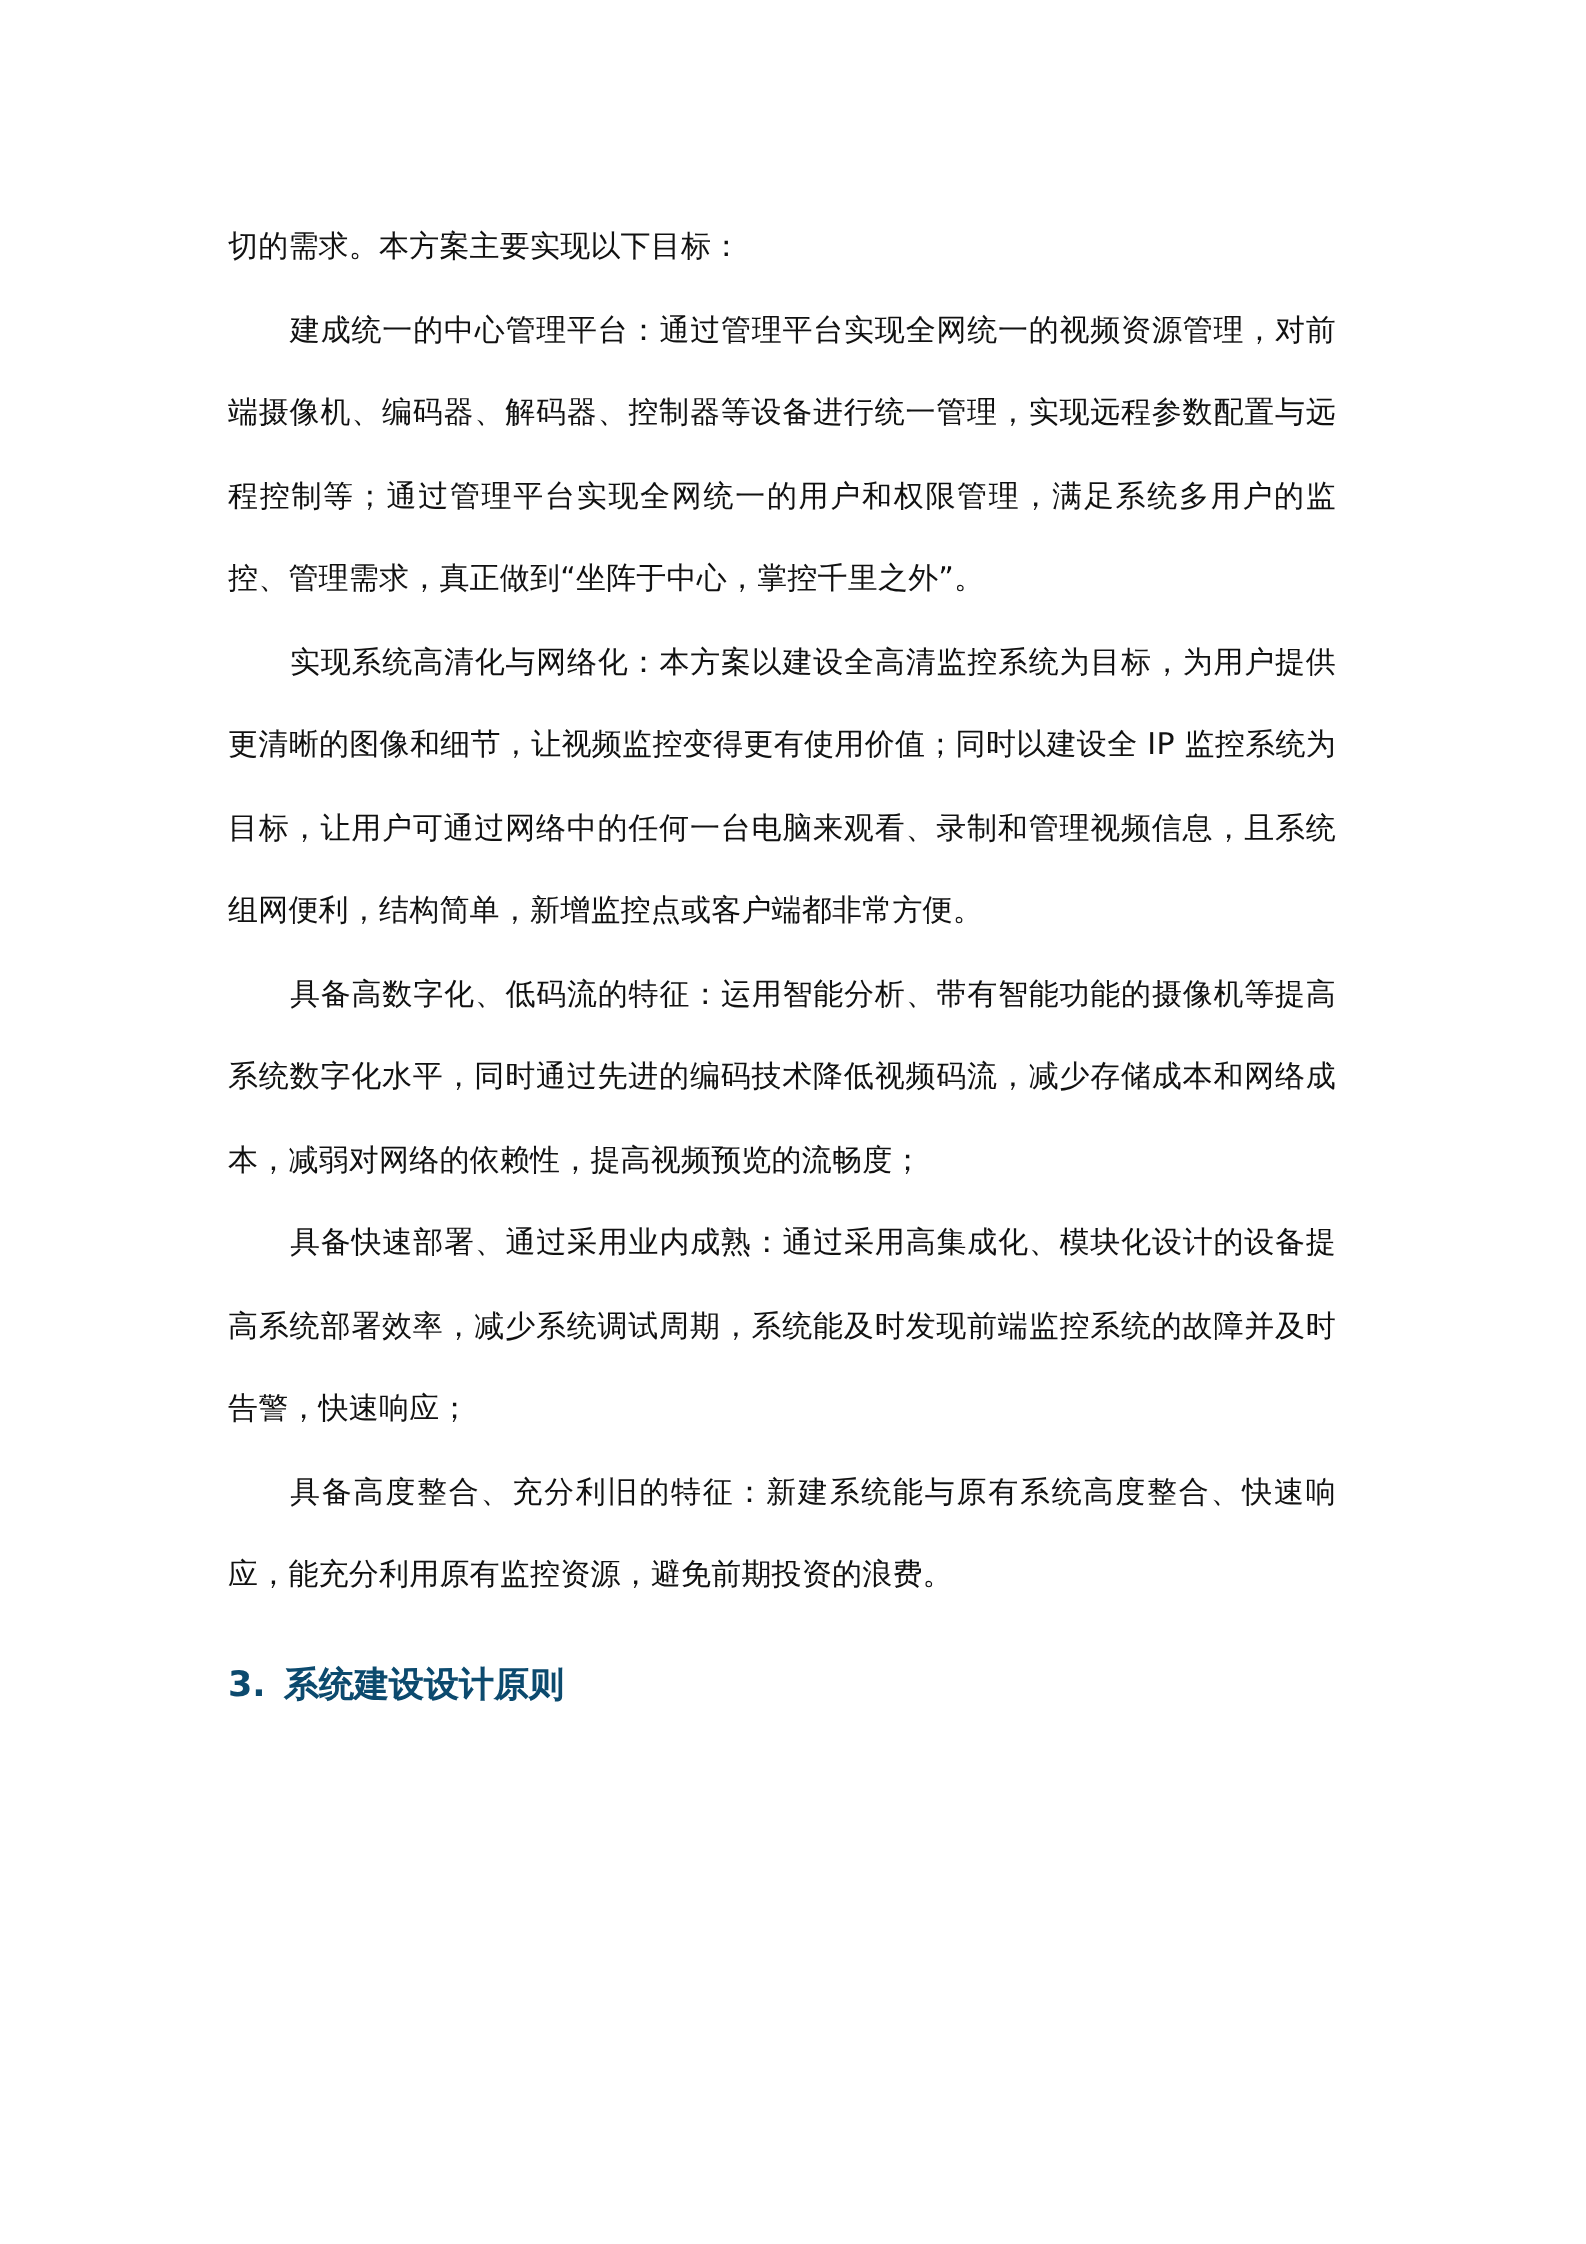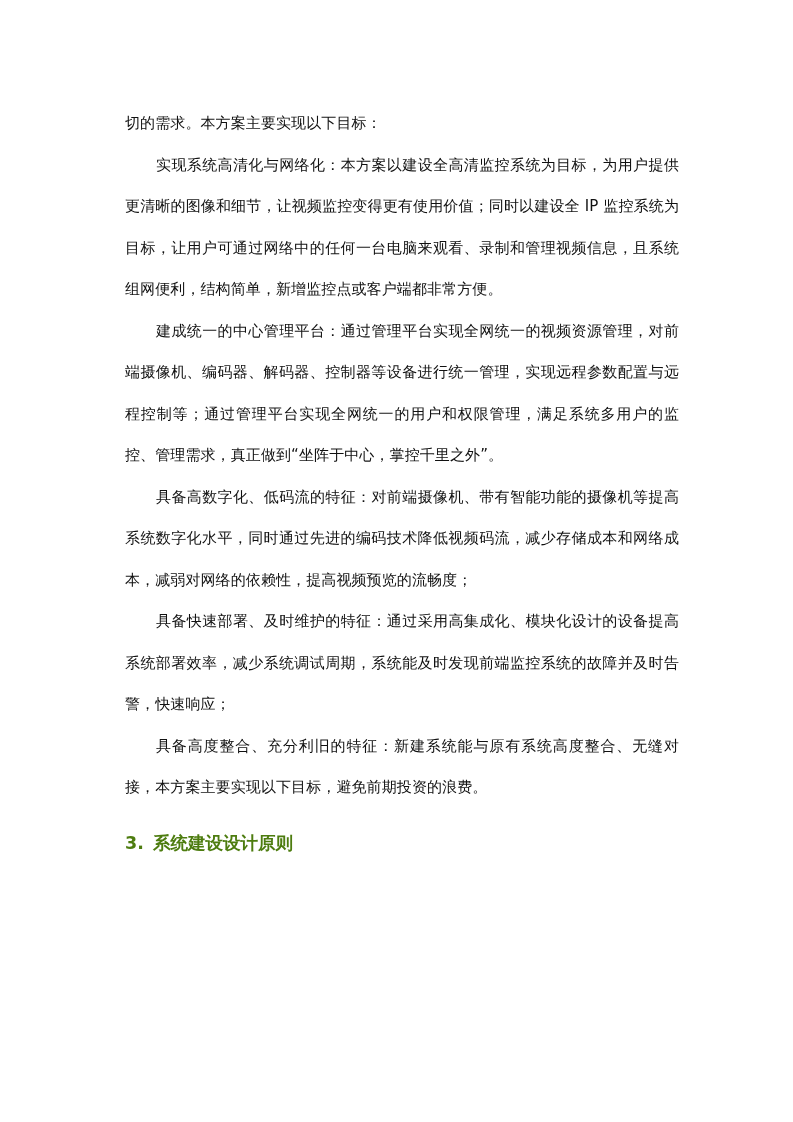--- a/index.html
+++ b/index.html
@@ -10,54 +10,54 @@
   body {
     width: 793px;
     height: 1122px;
     position: relative;
     overflow: hidden;
     font-family: "DejaVu Sans", "Liberation Sans", sans-serif;
     color: #111111;
   }
   .page {
     position: absolute;
-    left: 125px;
+    left: 114px;
     top: 103px;
     width: 554px;
   }
   .para {
     margin: 0;
     font-size: 15px;
     line-height: 41.5px;
     text-align: justify;
     text-justify: inter-character;
     letter-spacing: 0.1px;
     word-break: break-all;
   }
   .para.indent {
     text-indent: 31px;
   }
   .heading {
     margin: 14px 0 0 0;
     font-size: 17.5px;
     font-weight: bold;
     line-height: 40px;
-    color: #4d7c0f;
+    color: #0c4a6e;
   }
   .heading .num {
     display: inline-block;
     width: 28px;
   }
 </style>
 </head>
 <body>
 
 <div class="page">
   <p class="para">切的需求。本方案主要实现以下目标：</p>
+  <p class="para indent">建成统一的中心管理平台：通过管理平台实现全网统一的视频资源管理，对前端摄像机、编码器、解码器、控制器等设备进行统一管理，实现远程参数配置与远程控制等；通过管理平台实现全网统一的用户和权限管理，满足系统多用户的监控、管理需求，真正做到“坐阵于中心，掌控千里之外”。</p>
   <p class="para indent">实现系统高清化与网络化：本方案以建设全高清监控系统为目标，为用户提供更清晰的图像和细节，让视频监控变得更有使用价值；同时以建设全 IP 监控系统为目标，让用户可通过网络中的任何一台电脑来观看、录制和管理视频信息，且系统组网便利，结构简单，新增监控点或客户端都非常方便。</p>
-  <p class="para indent">建成统一的中心管理平台：通过管理平台实现全网统一的视频资源管理，对前端摄像机、编码器、解码器、控制器等设备进行统一管理，实现远程参数配置与远程控制等；通过管理平台实现全网统一的用户和权限管理，满足系统多用户的监控、管理需求，真正做到“坐阵于中心，掌控千里之外”。</p>
-  <p class="para indent">具备高数字化、低码流的特征：对前端摄像机、带有智能功能的摄像机等提高系统数字化水平，同时通过先进的编码技术降低视频码流，减少存储成本和网络成本，减弱对网络的依赖性，提高视频预览的流畅度；</p>
-  <p class="para indent">具备快速部署、及时维护的特征：通过采用高集成化、模块化设计的设备提高系统部署效率，减少系统调试周期，系统能及时发现前端监控系统的故障并及时告警，快速响应；</p>
-  <p class="para indent">具备高度整合、充分利旧的特征：新建系统能与原有系统高度整合、无缝对接，本方案主要实现以下目标，避免前期投资的浪费。</p>
+  <p class="para indent">具备高数字化、低码流的特征：运用智能分析、带有智能功能的摄像机等提高系统数字化水平，同时通过先进的编码技术降低视频码流，减少存储成本和网络成本，减弱对网络的依赖性，提高视频预览的流畅度；</p>
+  <p class="para indent">具备快速部署、通过采用业内成熟：通过采用高集成化、模块化设计的设备提高系统部署效率，减少系统调试周期，系统能及时发现前端监控系统的故障并及时告警，快速响应；</p>
+  <p class="para indent">具备高度整合、充分利旧的特征：新建系统能与原有系统高度整合、快速响应，能充分利用原有监控资源，避免前期投资的浪费。</p>
   <h2 class="heading">
     <span class="num">3.</span><span>系统建设设计原则</span>
   </h2>
 </div>
 
 </body></html>

